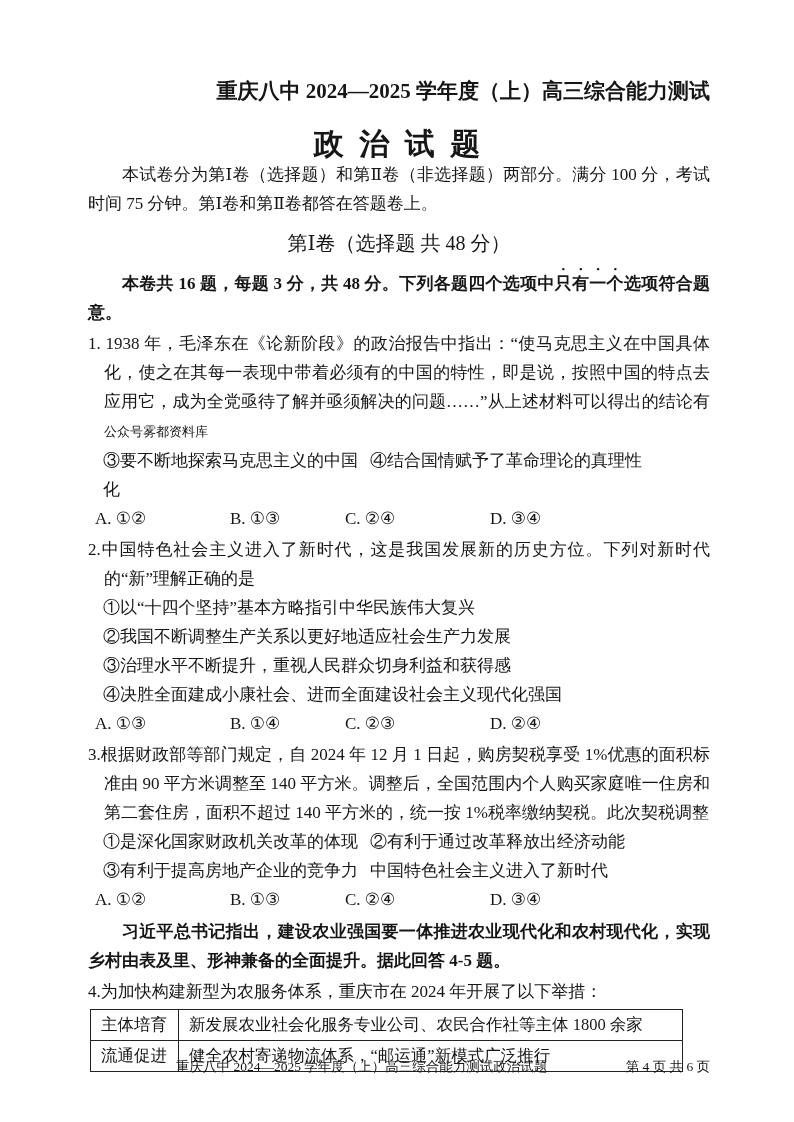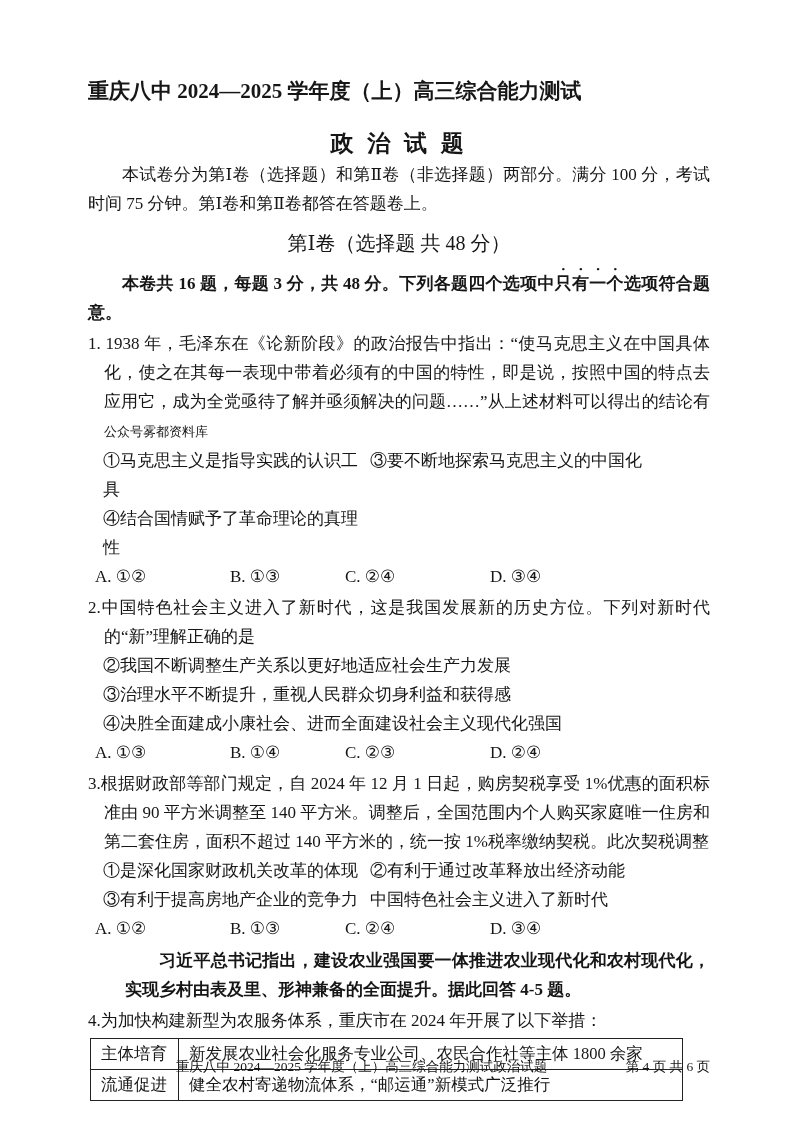--- a/index.html
+++ b/index.html
@@ -11,29 +11,29 @@
     height: 1122px;
     margin: 0 auto;
     background: #ffffff;
     color: #161616;
     font-size: 17px;
     line-height: 29px;
     padding: 78px 84px 0 88px;
     overflow: hidden;
   }
   .doc-title {
-    text-align: left;
+    text-align: right;
     font-weight: bold;
     font-size: 21px;
     line-height: 26px;
   }
   .subject-title {
     text-align: center;
     font-weight: bold;
-    font-size: 23px;
+    font-size: 30px;
     line-height: 32px;
     margin-top: 24px;
     letter-spacing: 4px;
   }
   .intro {
     text-indent: 2em;
     text-align: justify;
   }
   .section-heading {
     text-align: center;
@@ -73,21 +73,20 @@
     margin-left: 7px;
     display: grid;
     grid-template-columns: 135px 115px 145px auto;
     font-family: Liberation Serif, serif;
   }
   .interlude {
     margin-top: 3px;
     font-weight: bold;
     text-indent: 2em;
     text-align: justify;
-    margin-left: 37px;
   }
   .q-table {
     border-collapse: collapse;
     margin: 3px 0 2px 2px;
     width: 593px;
     font-size: 16.5px;
   }
   .q-table td {
     border: 1.6px solid #222;
     padding: 2px 10px;
@@ -126,35 +125,35 @@
 
   <p class="instruction">
     <span>本卷共 16 题，每题 3 分，共 48 分。下列各题四个选项中</span><span class="em-dots">只有一个</span><span>选项符合题意。</span>
   </p>
 
   <div class="question">
     <p class="stem">
       <span>1. 1938 年，毛泽东在《论新阶段》的政治报告中指出：“使马克思主义在中国具体化，使之在其每一表现中带着必须有的中国的特性，即是说，按照中国的特点去应用它，成为全党亟待了解并亟须解决的问题……”从上述材料可以得出的结论有</span><span class="watermark">公众号雾都资料库</span>
     </p>
     <div class="stmt-grid">
-      <span>①马克思主义是指导实践的认识工具</span>
       <span>③要不断地探索马克思主义的中国化</span>
       <span>④结合国情赋予了革命理论的真理性</span>
     </div>
     <div class="choices">
       <span>A. ①②</span>
       <span>B. ①③</span>
       <span>C. ②④</span>
       <span>D. ③④</span>
     </div>
   </div>
 
   <div class="question">
     <p class="stem">2.中国特色社会主义进入了新时代，这是我国发展新的历史方位。下列对新时代的“新”理解正确的是</p>
     <div class="stmt-list">
+      <span class="stmt-line">①以“十四个坚持”基本方略指引中华民族伟大复兴</span>
       <span class="stmt-line">②我国不断调整生产关系以更好地适应社会生产力发展</span>
       <span class="stmt-line">③治理水平不断提升，重视人民群众切身利益和获得感</span>
       <span class="stmt-line">④决胜全面建成小康社会、进而全面建设社会主义现代化强国</span>
     </div>
     <div class="choices">
       <span>A. ①③</span>
       <span>B. ①④</span>
       <span>C. ②③</span>
       <span>D. ②④</span>
     </div>

